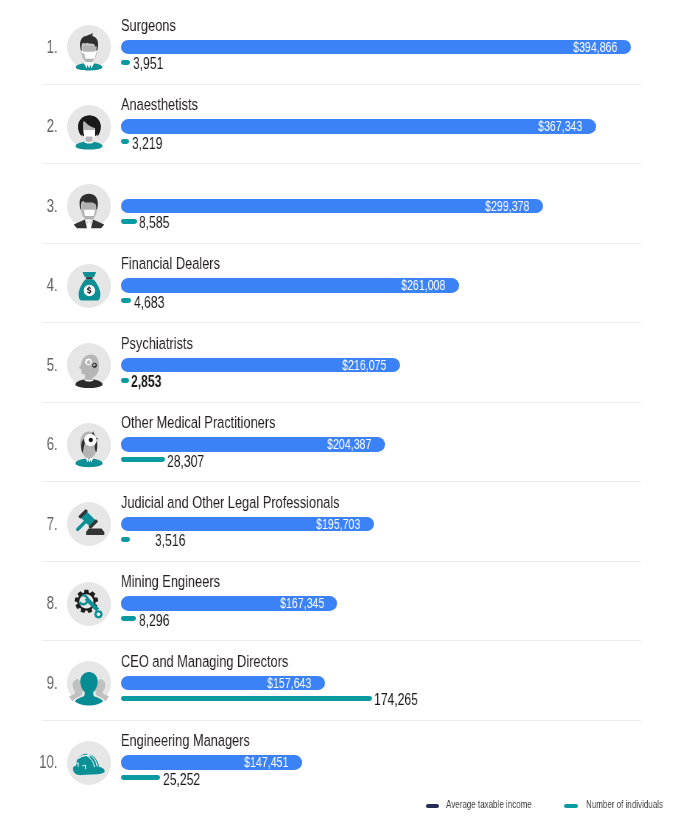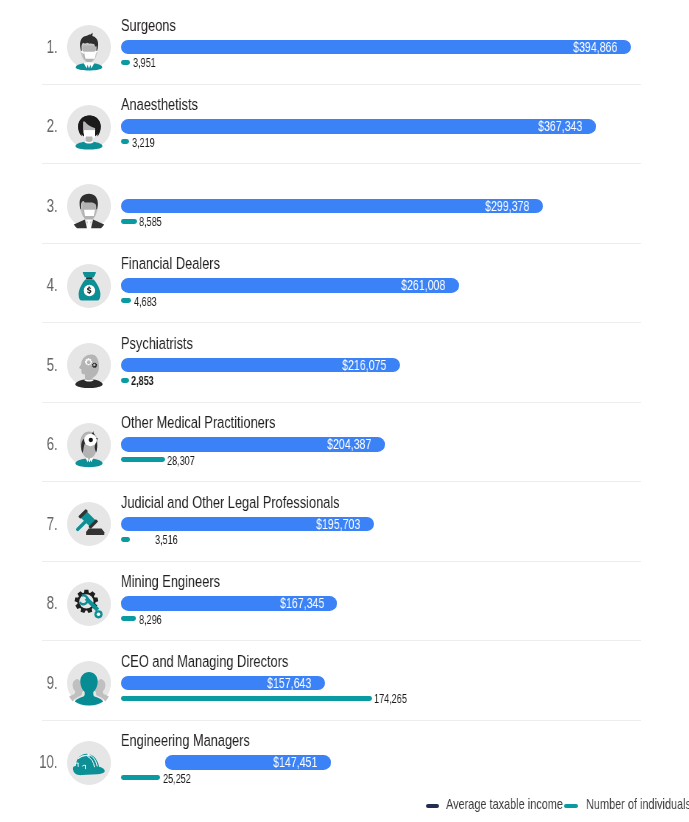--- a/index.html
+++ b/index.html
@@ -22,27 +22,27 @@
 
   .bar{position:absolute;left:121px;top:36.0px;height:14.6px;border-radius:7.3px;
        background:#3b82f6;}
   .barlabel{position:absolute;right:13.3px;top:3.3px;height:9.5px;line-height:9.5px;
             color:#ffffff;font-size:13.75px;white-space:nowrap;}
   .barlabel .sx{display:inline-block;transform:scaleX(0.772);transform-origin:100% 50%;will-change:transform;}
 
   .tbar{position:absolute;left:121px;top:56.4px;height:4.8px;border-radius:2.4px;
         background:#0a9aa1;}
   .tval{position:absolute;top:55.8px;height:9.5px;line-height:9.5px;color:#1a1a1a;
-        font-size:12px;white-space:nowrap;}
+        font-size:16px;white-space:nowrap;}
   .tval .sx{display:inline-block;transform:scaleX(0.758);transform-origin:0 50%;will-change:transform;}
 
   .divider{position:absolute;left:42px;width:599px;height:1px;background:#ededed;}
 
   #legend{position:absolute;left:0;top:798.3px;width:689px;height:12.8px;}
-  .lgitem{position:absolute;top:0;height:12.8px;line-height:12.8px;font-size:15px;
+  .lgitem{position:absolute;top:0;height:12.8px;line-height:12.8px;font-size:11px;
           color:#3c3c3c;white-space:nowrap;}
   .lgitem .lbl{display:inline-block;transform:scaleX(0.728);transform-origin:0 50%;will-change:transform;}
   .lgdash{position:absolute;top:5.9px;width:13.5px;height:4.2px;border-radius:2.1px;}
 </style>
 </head>
 <body>
 
 <div id="chart">
   <div class="row" style="top: 3.5px;">
     <div class="rank"><span class="sx">1.</span></div>
@@ -252,21 +252,21 @@
           <path d="M11.4 17.4c2.3-2.0 5.0-3.0 7.7-3.0 1.3 0 2.5 0.2 3.7 0.6" stroke="#ffffff" stroke-width="1.1" fill="none" stroke-linecap="round"></path>
           <path d="M20.5 13.1c4.8 1.2 8.2 5.2 9.7 11.9" stroke="#ffffff" stroke-width="1.0" fill="none" stroke-linecap="round"></path>
           <path d="M20.8 15.6c3.5 1.6 5.8 5.2 6.7 10.2" stroke="#ffffff" stroke-width="0.9" fill="none" stroke-linecap="round"></path>
           <path d="M8.3 22.8c0.7-0.8 1.8-1.0 2.8-0.6" stroke="#ffffff" stroke-width="0.9" fill="none" stroke-linecap="round"></path>
           <path d="M11.0 22.2l0.2 3.2" stroke="#ffffff" stroke-width="0.9" fill="none" stroke-linecap="round"></path>
           <path d="M15.5 25.0c0.8-0.8 1.9-1.0 2.9-0.6" stroke="#ffffff" stroke-width="0.9" fill="none" stroke-linecap="round"></path>
           <path d="M18.4 24.4l0.2 3.3" stroke="#ffffff" stroke-width="0.9" fill="none" stroke-linecap="round"></path>
         </svg>
       </div>
     <div class="title"><span class="sx">Engineering Managers</span></div>
-    <div class="bar" style="width: 166px; margin-left: 44px;">
+    <div class="bar" style="width: 181px;">
         <div class="barlabel"><span class="sx">$147,451</span></div>
       </div>
     <div class="tbar" style="width: 39.4px;"></div>
     <div class="tval" style="left: 162.7px;"><span class="sx">25,252</span></div>
   </div>
   <div id="legend">
     <div class="lgitem" style="left:425.8px">
       <span class="lgdash" style="background: rgb(36, 44, 82);"></span>
       <span class="lbl" style="margin-left:20.1px">Average taxable income</span>
     </div>

